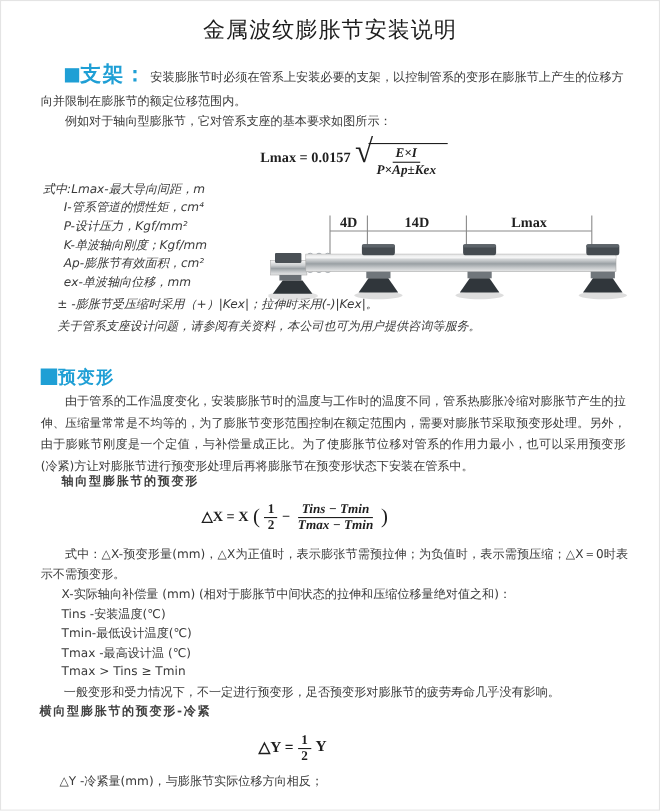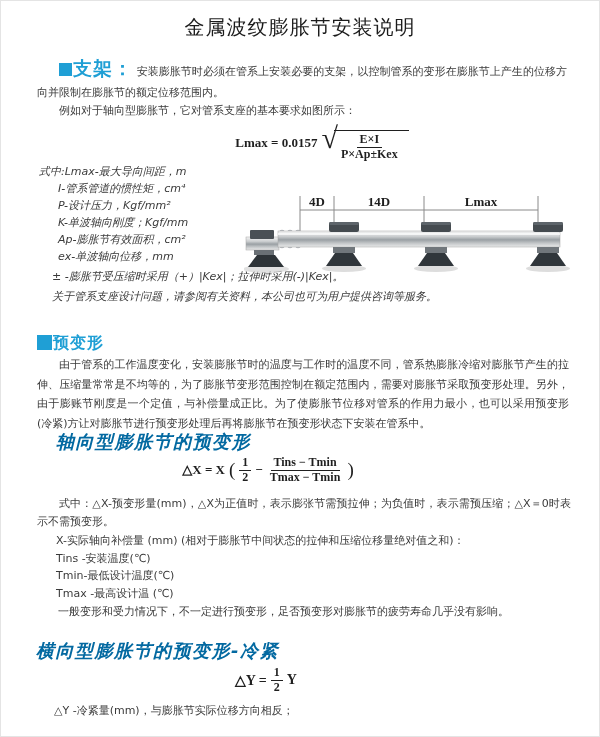--- a/index.html
+++ b/index.html
@@ -11,39 +11,39 @@
   .abs{position:absolute;}
   .page-title{
     top:13px; left:0; right:0; text-align:center;
     font-size:20px; font-weight:normal; color:#1b1b1b; letter-spacing:1px;
   }
   .sq{display:inline-block; background:#1f9fd5; vertical-align:-1px; margin-right:1px;}
   .sq-sm{width:13px; height:13px;}
   .sq-md{width:15px; height:15px; vertical-align:-2px;}
   .inline-heading{font-size:19px; font-weight:bold; color:#1f9fd5; letter-spacing:1px;}
   .sec-heading{font-size:16px; font-weight:bold; color:#1f9fd5; letter-spacing:1px;}
-  .sub-heading{font-size:18px; font-weight:bold; color:#0369a1; letter-spacing:1.5px;font-style:italic;}
+  .sub-heading{font-size:11px; font-weight:bold; color:#404040; letter-spacing:1.5px;}
   
   .body-text{font-size:11px; line-height:21px; text-align:justify;}
   .indent{text-indent:2em;}
   .defs{top:162px; left:38px; font-size:11px; line-height:17px;font-style:italic;}
   .defs .ind{margin-left:19px;}
   .defs .ind2{margin-left:13px;}
   .defs .gap{margin-top:3px;}
   
   .fml{
     display:flex; justify-content:center; align-items:center; gap:4px;
     font-family:"Liberation Serif", serif; font-weight:bold;
     font-size:13px; color:#1f1f1f; left:0; right:0;
   }
   .fr{display:inline-flex; flex-direction:column; align-items:center;
       font-size:12px; line-height:1.15; vertical-align:middle;}
   .fr .n{border-bottom:1px solid #1f1f1f; padding:0 3px;}
   .fr .d{padding:0 3px;}
-  .ital{}
+  .ital{font-style:italic;}
   .radical{font-size:30px; font-weight:400; line-height:0.85; margin-right:-4px;}
   .sqrt-wrap{display:inline-flex; align-items:flex-start;}
   .root-body{border-top:1.5px solid #1f1f1f; padding:2px 8px 0 4px; margin-top:5px;}
   .paren{font-size:19px; font-weight:400;}
   .list{font-size:11px; line-height:17.5px;}
   .diagram{left:243px; top:190px; width:356px; height:96px;text-align:right;}
   .dim-label{font-family:"Liberation Serif", serif; font-weight:bold; font-size:13px; fill:#1f1f1f;}
 </style>
 </head>
 <body>
@@ -175,20 +175,21 @@
     <span class="paren">)</span>
   </div>
 
   <div class="abs body-text indent" style="top:494px; left:36px; width:534px; line-height:18px;">式中：△X-预变形量(mm)，△X为正值时，表示膨张节需预拉伸；为负值时，表示需预压缩；△X＝0时表示不需预变形。</div>
 
   <div class="abs list" style="top:531px; left:55px;">
     <div>X-实际轴向补偿量 (mm) (相对于膨胀节中间状态的拉伸和压缩位移量绝对值之和)：</div>
     <div>Tins -安装温度(℃)</div>
     <div>Tmin-最低设计温度(℃)</div>
     <div>Tmax -最高设计温 (℃)</div>
+    <div>Tmax &gt; Tins ≥ Tmin</div>
     <div style="margin-left:2px; margin-top:1px;">一般变形和受力情况下，不一定进行预变形，足否预变形对膨胀节的疲劳寿命几乎没有影响。</div>
   </div>
 
   <div class="abs sub-heading" style="top:638px; left:35px;">横向型膨胀节的预变形-冷紧</div>
 
   <div class="abs fml" style="top:665px; transform:translateX(-34px); font-size:14px;">
     <span>△Y =</span>
     <span class="fr">
       <span class="n">1</span>
       <span class="d">2</span>

